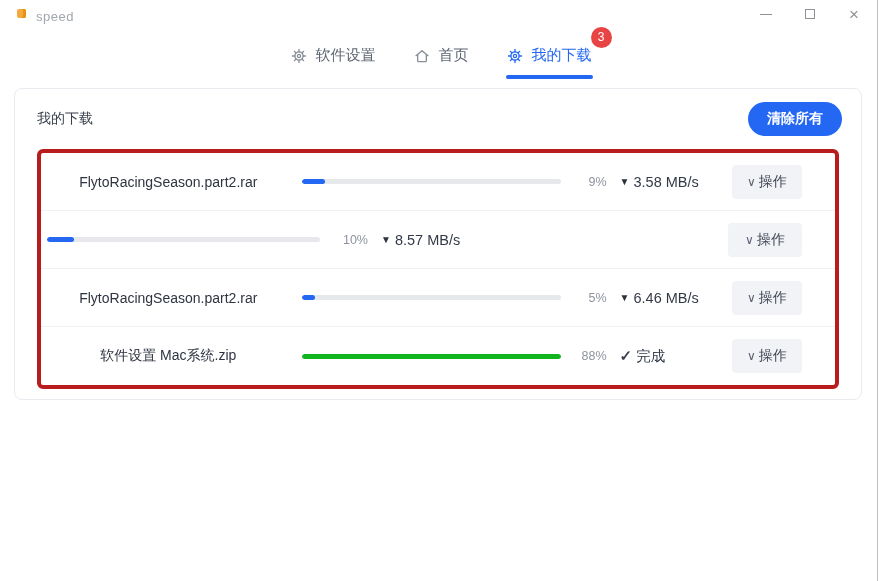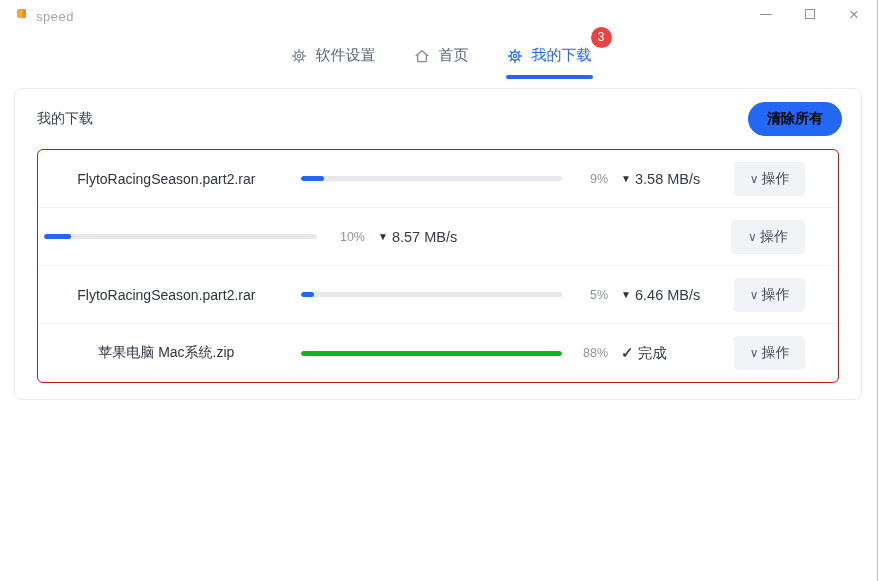--- a/index.html
+++ b/index.html
@@ -29,23 +29,23 @@
   .tab.active .tab-icon { color:#2467f2; }
   .tab.active .underline { position:absolute; left:0; right:0; bottom:0; height:4px; background:#2467f2; border-radius:2px; }
   .badge { position:absolute; top:-11px; right:-19px; min-width:21px; height:21px; border-radius:50%;
            background:#e94444; color:#fff; font-size:12px; line-height:21px; text-align:center; }
   
   .card { position:absolute; left:14px; top:88px; width:848px; height:312px;
           border:1px solid #e9ebf1; border-radius:8px; background:#fff; }
   .card-header { height:60px; display:flex; align-items:center; justify-content:space-between; padding:0 19px 0 22px;gap:24px; }
   .card-title { font-size:14px; color:#3a404c; }
   .clear-btn { height:34px; padding:0 19px; border:none; border-radius:17px; background:#2467f2;
-               color:#000000; font-size:14px; font-weight:bold; font-family:inherit; cursor:pointer; }
+               color:#ffffff; font-size:14px; font-weight:bold; font-family:inherit; cursor:pointer; }
   
-  .list { margin:0 22px; border:1px solid #b91c1c; border-radius:6px; overflow:hidden; background:#fff; }
+  .list { margin:0 22px; border:4px solid #b91c1c; border-radius:6px; overflow:hidden; background:#fff; }
   .row { height:58px; display:flex; align-items:center; border-bottom:1px solid #f1f2f6; }
   .row:last-child { border-bottom:none; }
   .fname { width:268px; text-align:center; font-size:14px; color:#2e3440; white-space:nowrap; overflow:hidden; }
   .bar { width:273px; height:5px; border-radius:3px; background:#e7e8ec; margin-left:6px; overflow:hidden; }
   .fill { height:5px; border-radius:3px; }
   .pct { width:48px; text-align:right; font-size:12.5px; color:#8e939e; }
   .speed { margin-left:13px; width:118px; display:flex; align-items:center; gap:4px; font-size:14.5px; color:#333a47; }
   .glyph { font-size:10px; color:#2b313c; }
   .glyph.check { font-size:15px; font-weight:bold; color:#3a414d; }
   .act { margin-left:auto; margin-right:33px; width:74px; height:34px; border:none; border-radius:4px;
@@ -157,21 +157,21 @@
         <span class="glyph">▼</span>
         <span>6.46 MB/s</span>
       </div>
       <button class="act">
         <span class="chev">∨</span>
         <span>操作</span>
       </button>
     </div>
 
     <div class="row">
-      <div class="fname">苹果电脑 Mac系统.zip</div>
+      <div class="fname">软件设置 Mac系统.zip</div>
       <div class="bar">
           <div class="fill" style="width: 100%; background: rgb(16, 180, 28);"></div>
         </div>
       <div class="pct">88%</div>
       <div class="speed">
         <span class="glyph check">✓</span>
         <span>完成</span>
       </div>
       <button class="act">
         <span class="chev">∨</span>

